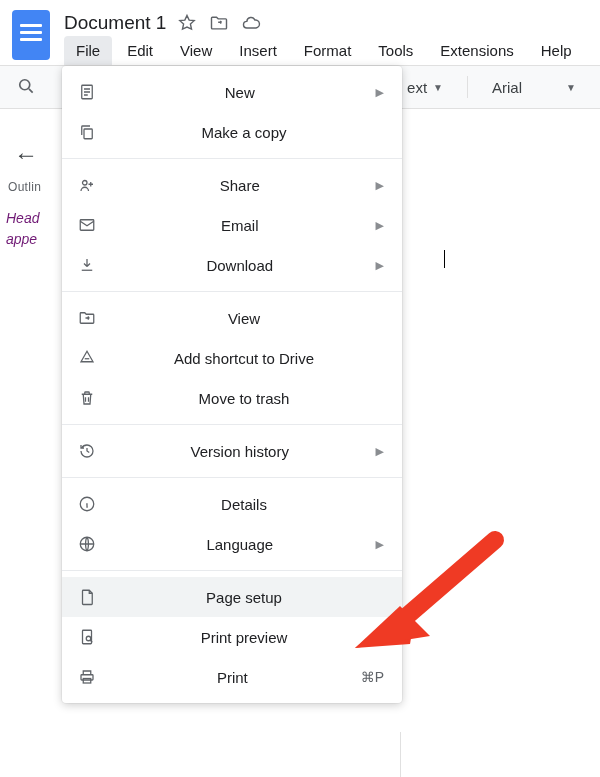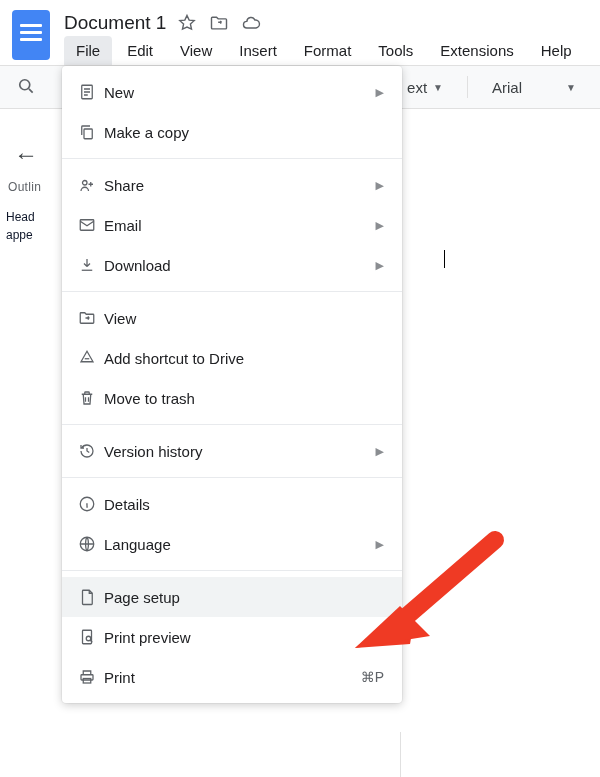--- a/index.html
+++ b/index.html
@@ -83,21 +83,21 @@
     left:6px; top:130px;
     width:54px;
     font-size:12px;
     color:#5f6368;
   }
   .back-arrow {
     font-size:24px; color:#3c4043;
     margin:8px 0 14px 8px;
   }
   .outline-label { font-size:12px; letter-spacing:.3px; margin:0 0 14px 2px; }
-  .placeholder-text { color:#0f172a; line-height:1.5; font-size:12px; }
+  .placeholder-text { font-style:italic; color:#701a75; line-height:1.5; font-size:14px; }
 
   
   .doc-canvas {
     position:absolute;
     left:400px; top:130px;
     width:200px; height:640px;
     background:#fff;
   }
   .caret-blink {
     position:absolute;
@@ -121,20 +121,21 @@
     padding:6px 0;
     max-height:680px;
   }
   .dd-item {
     display:flex; align-items:center;
     height:40px;
     padding:0 18px 0 16px;
     font-size:15px;
     color:#202124;
     cursor:default;
+    text-align:center;
   }
   .dd-item.highlight { background:#f1f3f4; }
   .dd-icon { width:26px; display:flex; align-items:center; justify-content:flex-start; color:#5f6368; }
   .dd-icon svg { width:18px; height:18px; }
   .dd-label { flex:1; }
   .dd-trail { color:#5f6368; font-size:14px; }
   .dd-sep { height:1px; background:#e8eaed; margin:6px 0; }
   .submenu-caret { color:#8a8d91; font-size:11px; }
 
   

